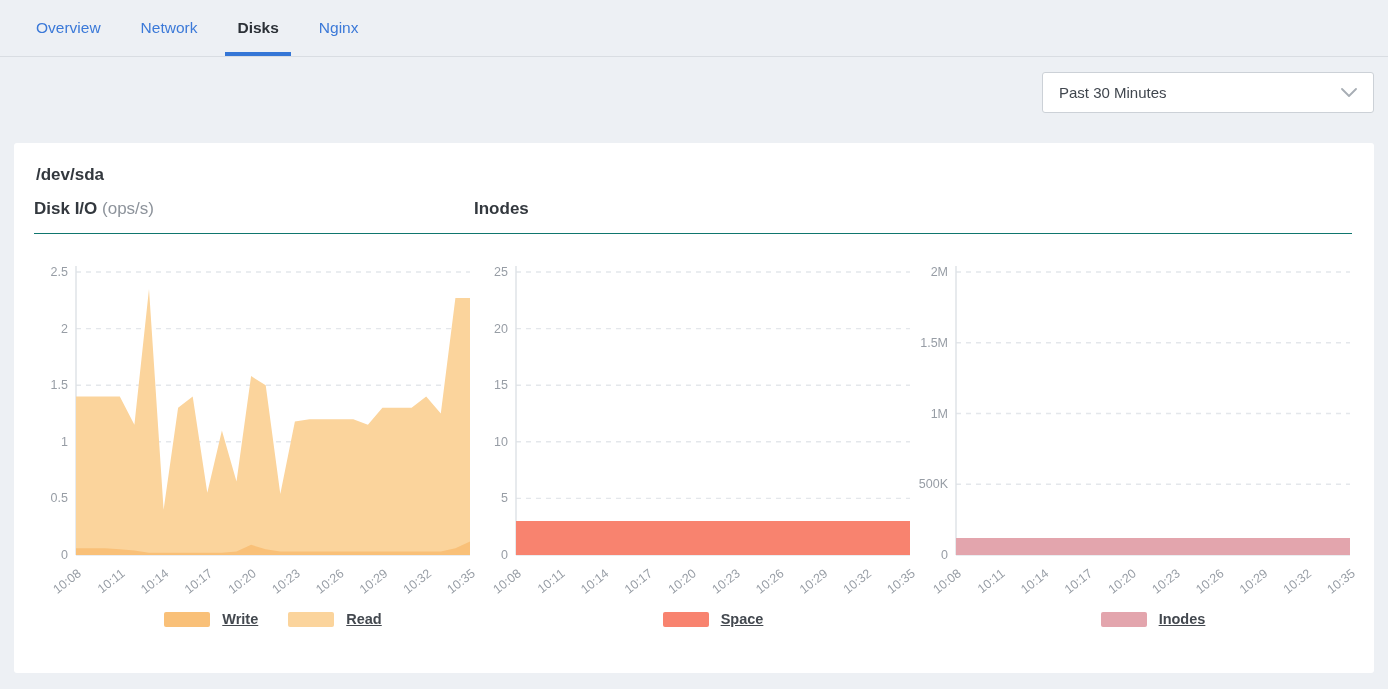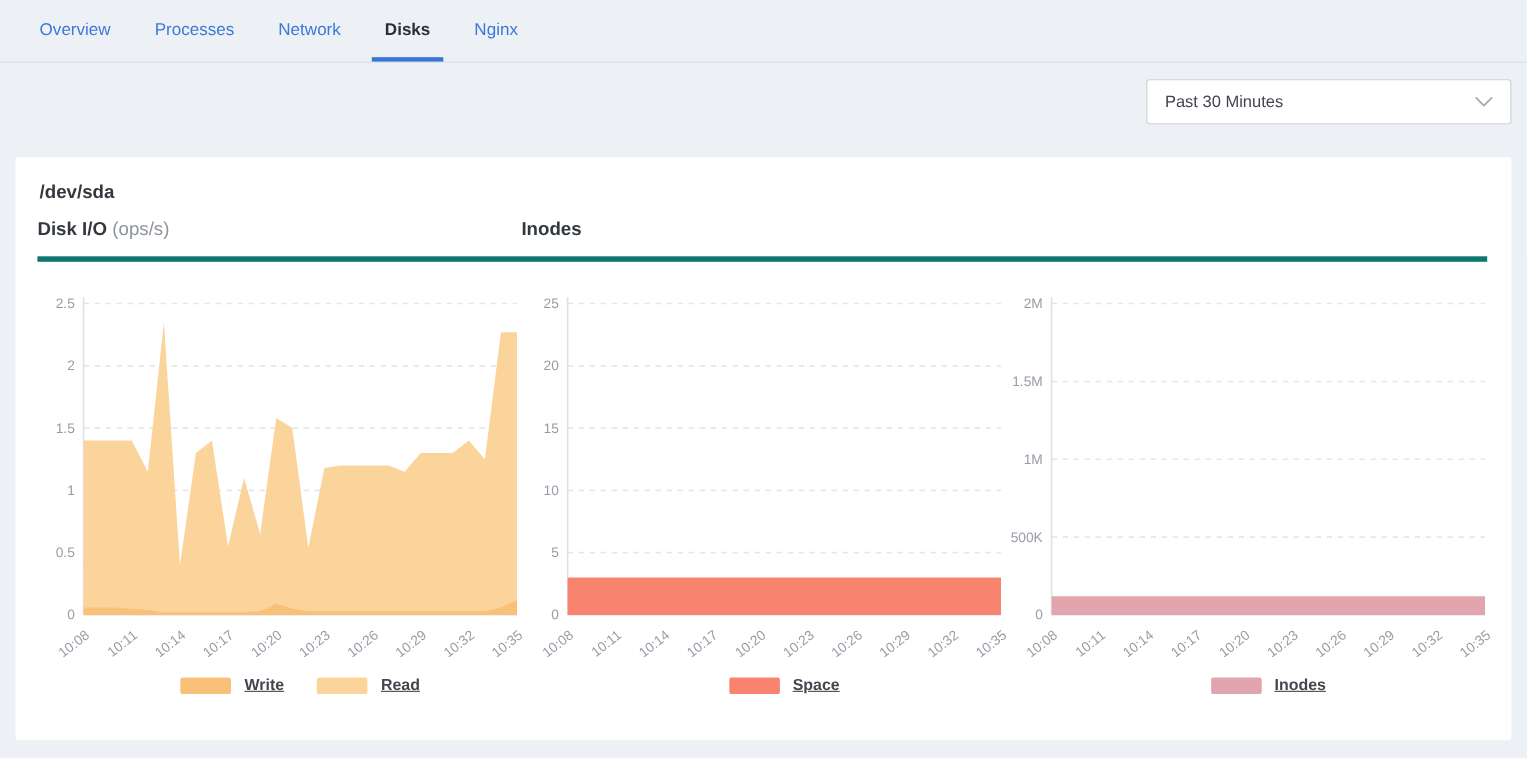--- a/index.html
+++ b/index.html
@@ -43,21 +43,21 @@
   
   .panel {
     margin: 0 14px; background: #FFFFFF; border-radius: 3px;
     padding: 22px 0 24px 0; height: 530px;
   }
   .panel-title { padding: 0 22px; font-size: 17px; font-weight: 700; color: #33383E; }
 
   .titles-row {
     display: flex; gap: 4px;
     margin: 14px 22px 0 20px; padding: 0 0 14px 0;
-    border-bottom: 5px solid #0f766e;
+    border-bottom: 1px solid #0f766e;
   }
   .col-title { width: 436px; font-size: 17px; font-weight: 700; color: #33383E; }
   .col-title .unit { font-weight: 400; color: #8D939B; }
 
   .charts-row { display: flex; gap: 4px; padding: 28px 24px 0 20px; }
   .chart-col { width: 436px; }
   .chart { width: 436px; height: 343px; }
   .chart svg { overflow: visible; display: block; }
   .chart text.tick { font-size: 12.5px; fill: #979DA5; font-family: "Liberation Sans", sans-serif; }
 
@@ -67,21 +67,20 @@
   }
   .lg-item { display: flex; align-items: center; gap: 12px; cursor: pointer; }
   .lg-sw { width: 46px; height: 15px; border-radius: 2px; display: inline-block; }
   .lg-label { font-size: 14.5px; font-weight: 600; color: #43484F; text-decoration: underline; }
 </style>
 </head>
 <body>
 
 <nav class="tabbar">
   <div class="tab">Overview</div>
-  <div class="tab">Processes</div>
   <div class="tab">Network</div>
   <div class="tab active">Disks</div>
   <div class="tab">Nginx</div>
 </nav>
 
 <div class="toolbar">
   <div class="select">
     <span>Past 30 Minutes</span>
     <span class="chev">
       <svg width="16" height="10" viewBox="0 0 16 10">

